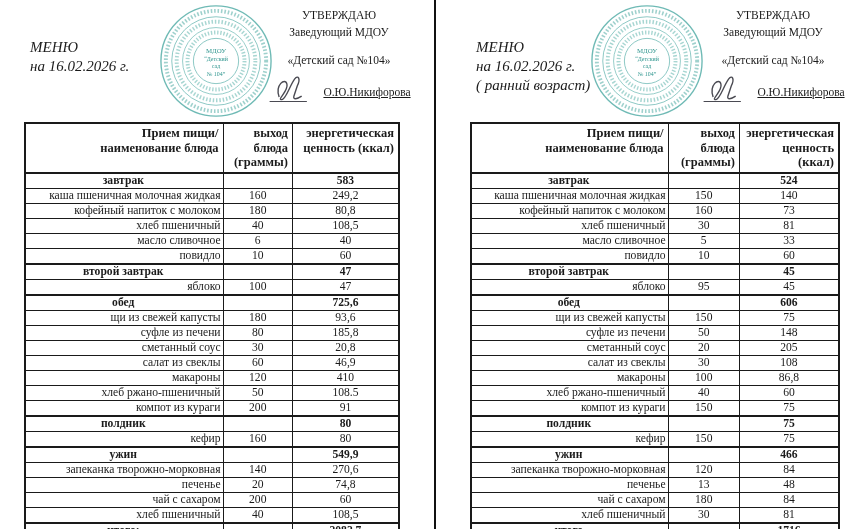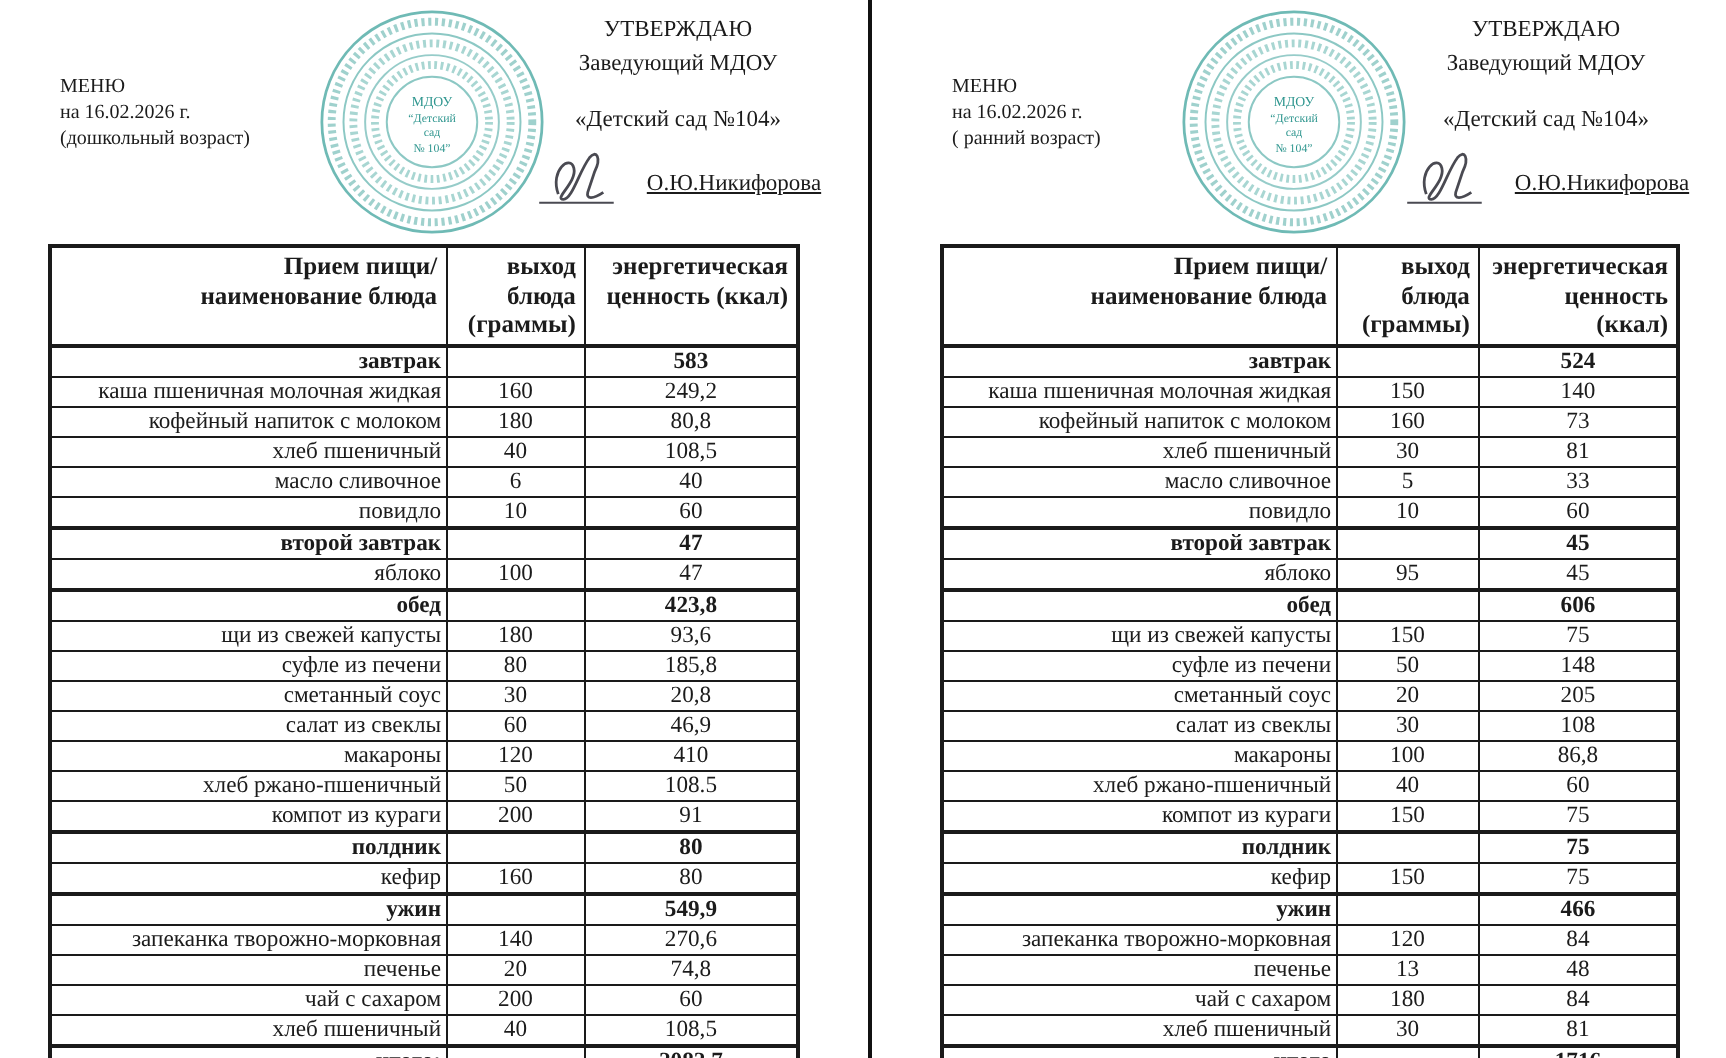--- a/index.html
+++ b/index.html
@@ -4,21 +4,21 @@
 <style>
   html,body{margin:0;padding:0;background:#ffffff;}
   body{
     width:863px;height:529px;position:relative;overflow:hidden;
     font-family:"Liberation Serif","DejaVu Serif",serif;color:#1b1b1b;
   }
   .panel{position:absolute;top:0;width:431px;height:529px;background:#fff;filter:blur(0.2px);}
   .panel.left{left:0;}
   .panel.right{left:434px;border-left:2px solid #111;width:429px;}
 
-  .menu-title{position:absolute;left:30px;top:38px;font-size:10px;line-height:1.28;}
+  .menu-title{position:absolute;left:30px;top:38px;font-size:15px;line-height:1.28;font-style:italic;}
   .panel.right .menu-title{left:40px;}
 
   .approval{position:absolute;right:6px;top:7px;width:172px;text-align:center;font-size:11.5px;line-height:16.5px;}
   .approval .l3{margin-top:12px;}
   .sig-row{display:flex;align-items:flex-end;justify-content:center;margin-top:4px;gap:4px;}
   .sig-name{font-size:11.5px;padding-bottom:8px;text-decoration:underline;}
 
   .stamp{position:absolute;left:157px;top:2px;}
   .panel.right .stamp{left:152px;}
 
@@ -29,32 +29,31 @@
   .panel.right table.doc-table{left:34px;width:370px;}
   .doc-table th,.doc-table td{border:1px solid #1a1a1a;overflow:hidden;white-space:nowrap;}
   .doc-table th{
     font-size:12.5px;text-align:right;vertical-align:top;
     padding:2px 4px;white-space:pre-line;line-height:14.5px;height:42px;
   }
   .doc-table td{font-size:11.6px;height:13px;line-height:13px;padding:0.5px 2px;}
   .doc-table td.c-name{text-align:right;padding-left:4px;}
   .doc-table td.c-grams,.doc-table td.c-kcal{text-align:center;}
   tr.r-section td,tr.r-total td{border-top:2px solid #1a1a1a;font-weight:bold;}
-  tr.r-section td.c-name,tr.r-total td.c-name{text-align:right;padding-left:0;}
+  tr.r-section td.c-name,tr.r-total td.c-name{text-align:center;padding-left:0;}
   .stamp text{font-family:"Liberation Serif",serif;}
 </style>
 </head>
 <body>
 
 <div class="panel left">
 
   <div class="menu-title">
     <div>МЕНЮ</div>
     <div>на 16.02.2026 г.</div>
-    <div>(дошкольный возраст)</div>
   </div>
 
   <svg class="stamp" width="118" height="118" viewBox="0 0 120 120">
     <g stroke="#3fa39c" fill="none">
       <circle cx="60" cy="60" r="56" stroke-width="1.4" opacity="0.75"></circle>
       <circle cx="60" cy="60" r="51" stroke-width="4" stroke-dasharray="1.6 1.9" opacity="0.5"></circle>
       <circle cx="60" cy="60" r="45" stroke-width="1" opacity="0.6"></circle>
       <circle cx="60" cy="60" r="40" stroke-width="4" stroke-dasharray="1.5 1.9" opacity="0.45"></circle>
       <circle cx="60" cy="60" r="34" stroke-width="1" opacity="0.55"></circle>
       <circle cx="60" cy="60" r="29" stroke-width="4" stroke-dasharray="1.4 1.8" opacity="0.45"></circle>
@@ -135,21 +134,21 @@
           <td class="c-kcal">47</td>
         </tr>
         <tr class="r-item">
           <td class="c-name">яблоко</td>
           <td class="c-grams">100</td>
           <td class="c-kcal">47</td>
         </tr>
         <tr class="r-section">
           <td class="c-name">обед</td>
           <td class="c-grams"></td>
-          <td class="c-kcal">423,8</td>
+          <td class="c-kcal">725,6</td>
         </tr>
         <tr class="r-item">
           <td class="c-name">щи из свежей  капусты</td>
           <td class="c-grams">180</td>
           <td class="c-kcal">93,6</td>
         </tr>
         <tr class="r-item">
           <td class="c-name">суфле из  печени</td>
           <td class="c-grams">80</td>
           <td class="c-kcal">185,8</td>

